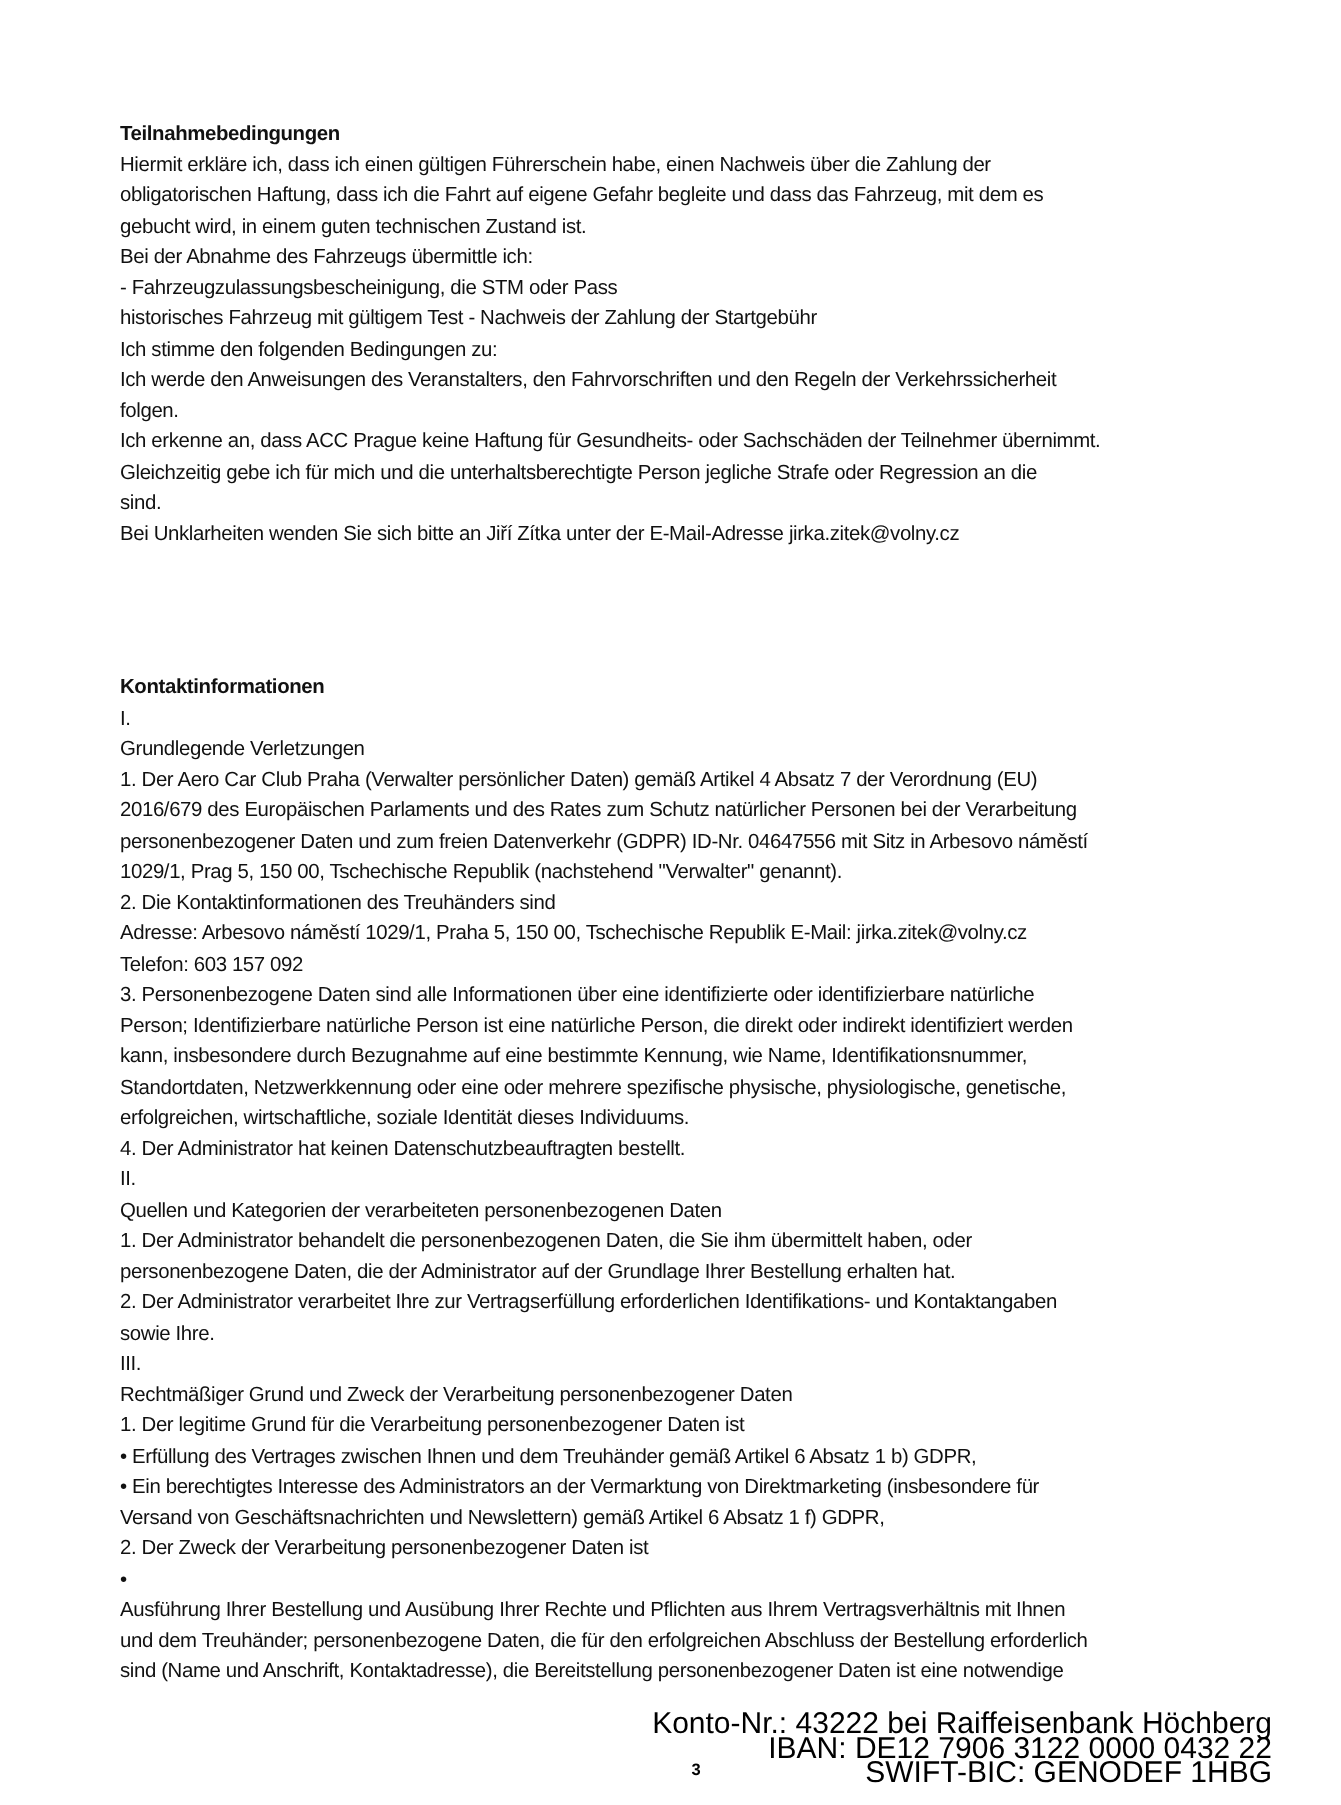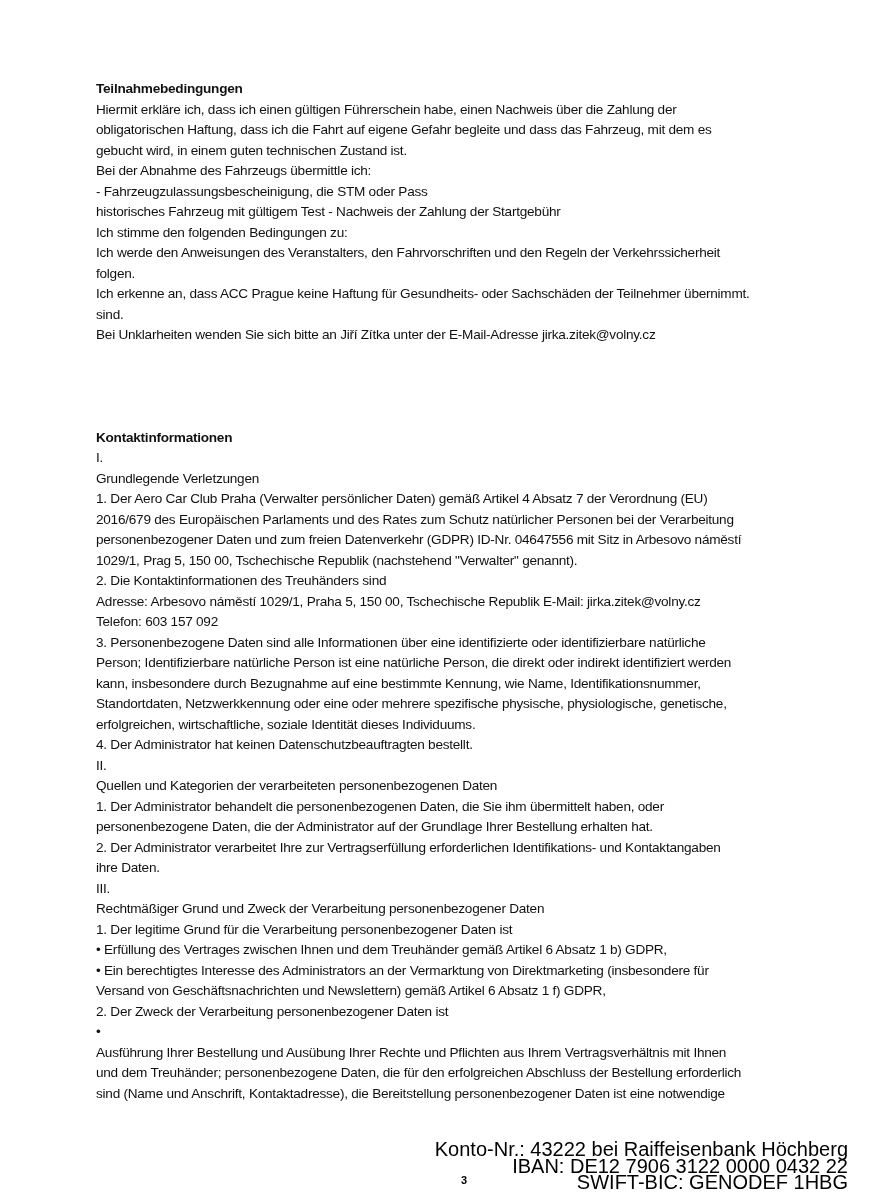--- a/index.html
+++ b/index.html
@@ -4,21 +4,21 @@
 <style>
   html, body { margin: 0; padding: 0; background: #ffffff; }
   body { width: 894px; height: 1203px; position: relative; overflow: hidden; }
   .page { position: absolute; left: 0; top: 0; width: 894px; height: 1203px; background: #fff; }
   .content {
     position: absolute; left: 80px; top: 79px; width: 780px;
     font-family: "Liberation Sans", "DejaVu Sans", sans-serif;
     font-size: 13.6px; line-height: 20.5px; color: #111;
     letter-spacing: -0.25px;
   }
-  .line { white-space: nowrap; display: block; height: 20.5px; margin-left: 16px; }
+  .line { white-space: nowrap; display: block; height: 20.5px; }
   .heading { font-weight: bold; }
   .gap { height: 41px; }
   .gap2 { height: 41px; }
   .footer-left {
     position: absolute; left: 80px; top: 1206px;
     font-family: Liberation Serif, serif;
     font-size: 16px; line-height: 16.5px; color: #000;
   }
   .footer-left a { color: #1a0dcc; text-decoration: underline; display: block; }
   .footer-right {
@@ -43,20 +43,21 @@
       <span class="line">Hiermit erkläre ich, dass ich einen gültigen Führerschein habe, einen Nachweis über die Zahlung der</span>
       <span class="line">obligatorischen Haftung, dass ich die Fahrt auf eigene Gefahr begleite und dass das Fahrzeug, mit dem es</span>
       <span class="line">gebucht wird, in einem guten technischen Zustand ist.</span>
       <span class="line">Bei der Abnahme des Fahrzeugs übermittle ich:</span>
       <span class="line">- Fahrzeugzulassungsbescheinigung, die STM oder Pass</span>
       <span class="line">historisches Fahrzeug mit gültigem Test - Nachweis der Zahlung der Startgebühr</span>
       <span class="line">Ich stimme den folgenden Bedingungen zu:</span>
       <span class="line">Ich werde den Anweisungen des Veranstalters, den Fahrvorschriften und den Regeln der Verkehrssicherheit</span>
       <span class="line">folgen.</span>
       <span class="line">Ich erkenne an, dass ACC Prague keine Haftung für Gesundheits- oder Sachschäden der Teilnehmer übernimmt.</span>
+      <span class="line">Gleichzeitig gebe ich für mich und die unterhaltsberechtigte Person jegliche Strafe oder Regression an die</span>
       <span class="line">sind.</span>
       <span class="line">Bei Unklarheiten wenden Sie sich bitte an Jiří Zítka unter der E-Mail-Adresse jirka.zitek@volny.cz</span>
     </div>
 
     <div class="gap"></div>
     <div class="gap2"></div>
 
     <div>
       <span class="line heading">Kontaktinformationen</span>
       <span class="line">I.</span>
@@ -72,21 +73,21 @@
       <span class="line">Person; Identifizierbare natürliche Person ist eine natürliche Person, die direkt oder indirekt identifiziert werden</span>
       <span class="line">kann, insbesondere durch Bezugnahme auf eine bestimmte Kennung, wie Name, Identifikationsnummer,</span>
       <span class="line">Standortdaten, Netzwerkkennung oder eine oder mehrere spezifische physische, physiologische, genetische,</span>
       <span class="line">erfolgreichen, wirtschaftliche, soziale Identität dieses Individuums.</span>
       <span class="line">4. Der Administrator hat keinen Datenschutzbeauftragten bestellt.</span>
       <span class="line">II.</span>
       <span class="line">Quellen und Kategorien der verarbeiteten personenbezogenen Daten</span>
       <span class="line">1. Der Administrator behandelt die personenbezogenen Daten, die Sie ihm übermittelt haben, oder</span>
       <span class="line">personenbezogene Daten, die der Administrator auf der Grundlage Ihrer Bestellung erhalten hat.</span>
       <span class="line">2. Der Administrator verarbeitet Ihre zur Vertragserfüllung erforderlichen Identifikations- und Kontaktangaben</span>
-      <span class="line">ihre Daten.</span>
+      <span class="line">sowie Ihre.</span>
       <span class="line">III.</span>
       <span class="line">Rechtmäßiger Grund und Zweck der Verarbeitung personenbezogener Daten</span>
       <span class="line">1. Der legitime Grund für die Verarbeitung personenbezogener Daten ist</span>
       <span class="line">• Erfüllung des Vertrages zwischen Ihnen und dem Treuhänder gemäß Artikel 6 Absatz 1 b) GDPR,</span>
       <span class="line">• Ein berechtigtes Interesse des Administrators an der Vermarktung von Direktmarketing (insbesondere für</span>
       <span class="line">Versand von Geschäftsnachrichten und Newslettern) gemäß Artikel 6 Absatz 1 f) GDPR,</span>
       <span class="line">2. Der Zweck der Verarbeitung personenbezogener Daten ist</span>
       <span class="line">•</span>
       <span class="line">Ausführung Ihrer Bestellung und Ausübung Ihrer Rechte und Pflichten aus Ihrem Vertragsverhältnis mit Ihnen</span>
       <span class="line">und dem Treuhänder; personenbezogene Daten, die für den erfolgreichen Abschluss der Bestellung erforderlich</span>

